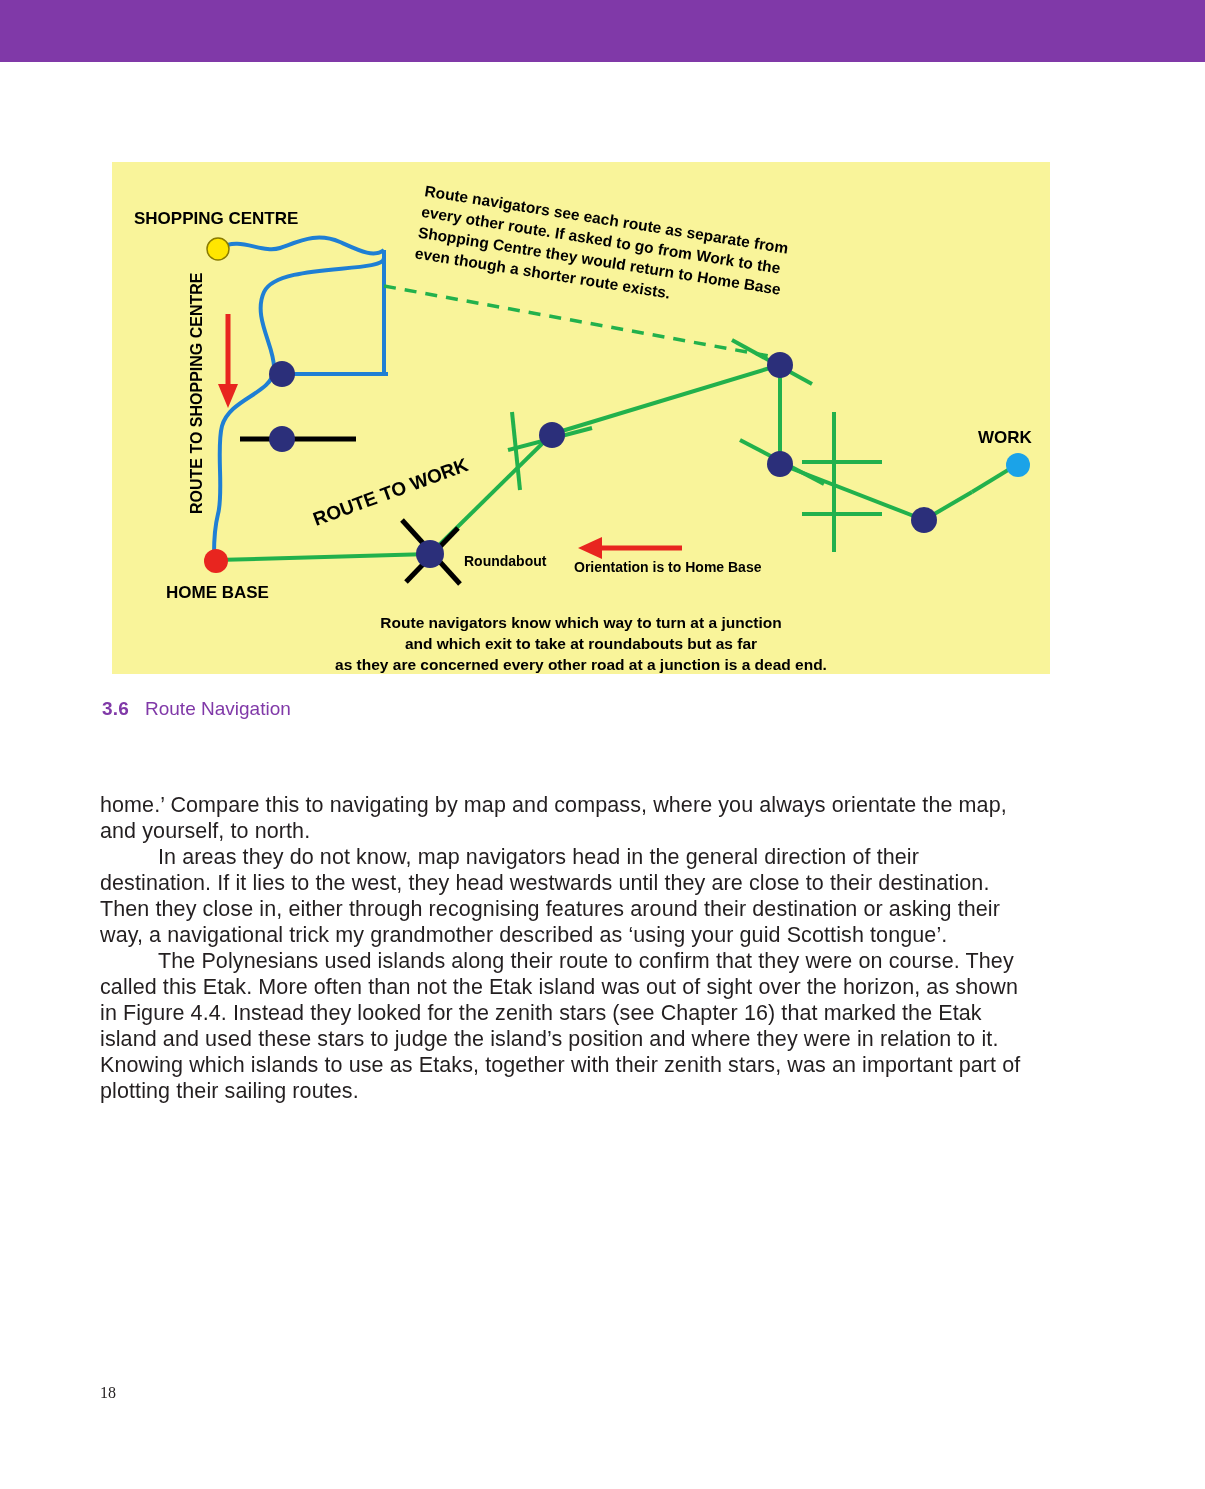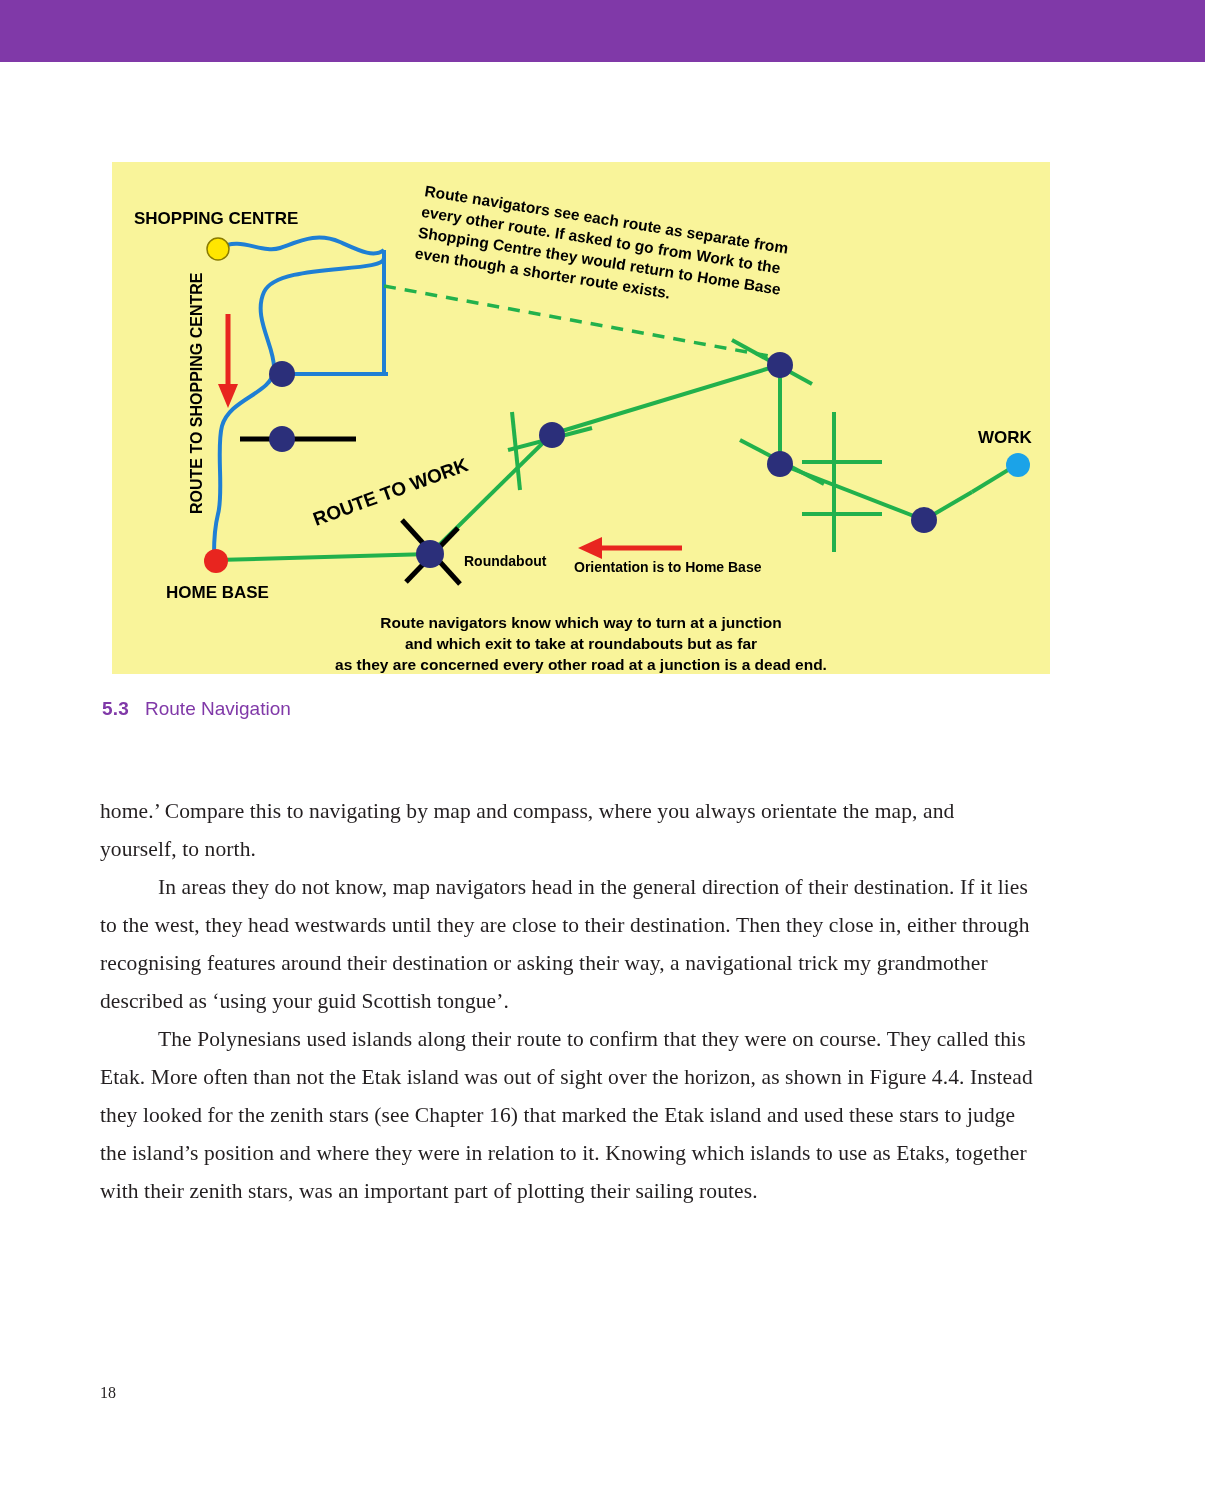--- a/index.html
+++ b/index.html
@@ -56,23 +56,23 @@
     font-weight: normal;
     margin-top: 47px;
   }
 
   
   .body-text {
     position: absolute;
     left: 100px;
     top: 730px;
     width: 933px;
-    font-family: Liberation Serif, serif;
+    font-family: Liberation Sans, sans-serif;
     font-size: 21.5px;
-    line-height: 38px;
+    line-height: 26px;
     color: #231f20;
     letter-spacing: 0.1px;
   }
   .body-text p {
     margin: 0;
     text-align: left;
   }
   .body-text p.indent {
     text-indent: 58px;
   }
@@ -197,21 +197,21 @@
 
       <g>
         <text class="dg-note" x="469" y="466" font-size="15.5" text-anchor="middle">Route navigators know which way to turn at a junction</text>
         <text class="dg-note" x="469" y="487" font-size="15.5" text-anchor="middle">and which exit to take at roundabouts but as far</text>
         <text class="dg-note" x="469" y="508" font-size="15.5" text-anchor="middle">as they are concerned every other road at a junction is a dead end.</text>
       </g>
     </svg>
   </div>
 
   <div class="figure-caption">
-    <span class="fignum">5.3</span><span class="figtitle">Route Navigation</span>
+    <span class="fignum">3.6</span><span class="figtitle">Route Navigation</span>
   </div>
 
   <div class="body-text">
     <p>home.’ Compare this to navigating by map and compass, where you always orientate the map, and yourself, to north.</p>
     <p class="indent">In areas they do not know, map navigators head in the general direction of their destination. If it lies to the west, they head westwards until they are close to their destination. Then they close in, either through recognising features around their destination or asking their way, a navigational trick my grandmother described as ‘using your guid Scottish tongue’.</p>
     <p class="indent">The Polynesians used islands along their route to confirm that they were on course. They called this Etak. More often than not the Etak island was out of sight over the horizon, as shown in Figure 4.4. Instead they looked for the zenith stars (see Chapter 16) that marked the Etak island and used these stars to judge the island’s position and where they were in relation to it. Knowing which islands to use as Etaks, together with their zenith stars, was an important part of plotting their sailing routes.</p>
   </div>
 
   <div class="folio">18</div>
 

